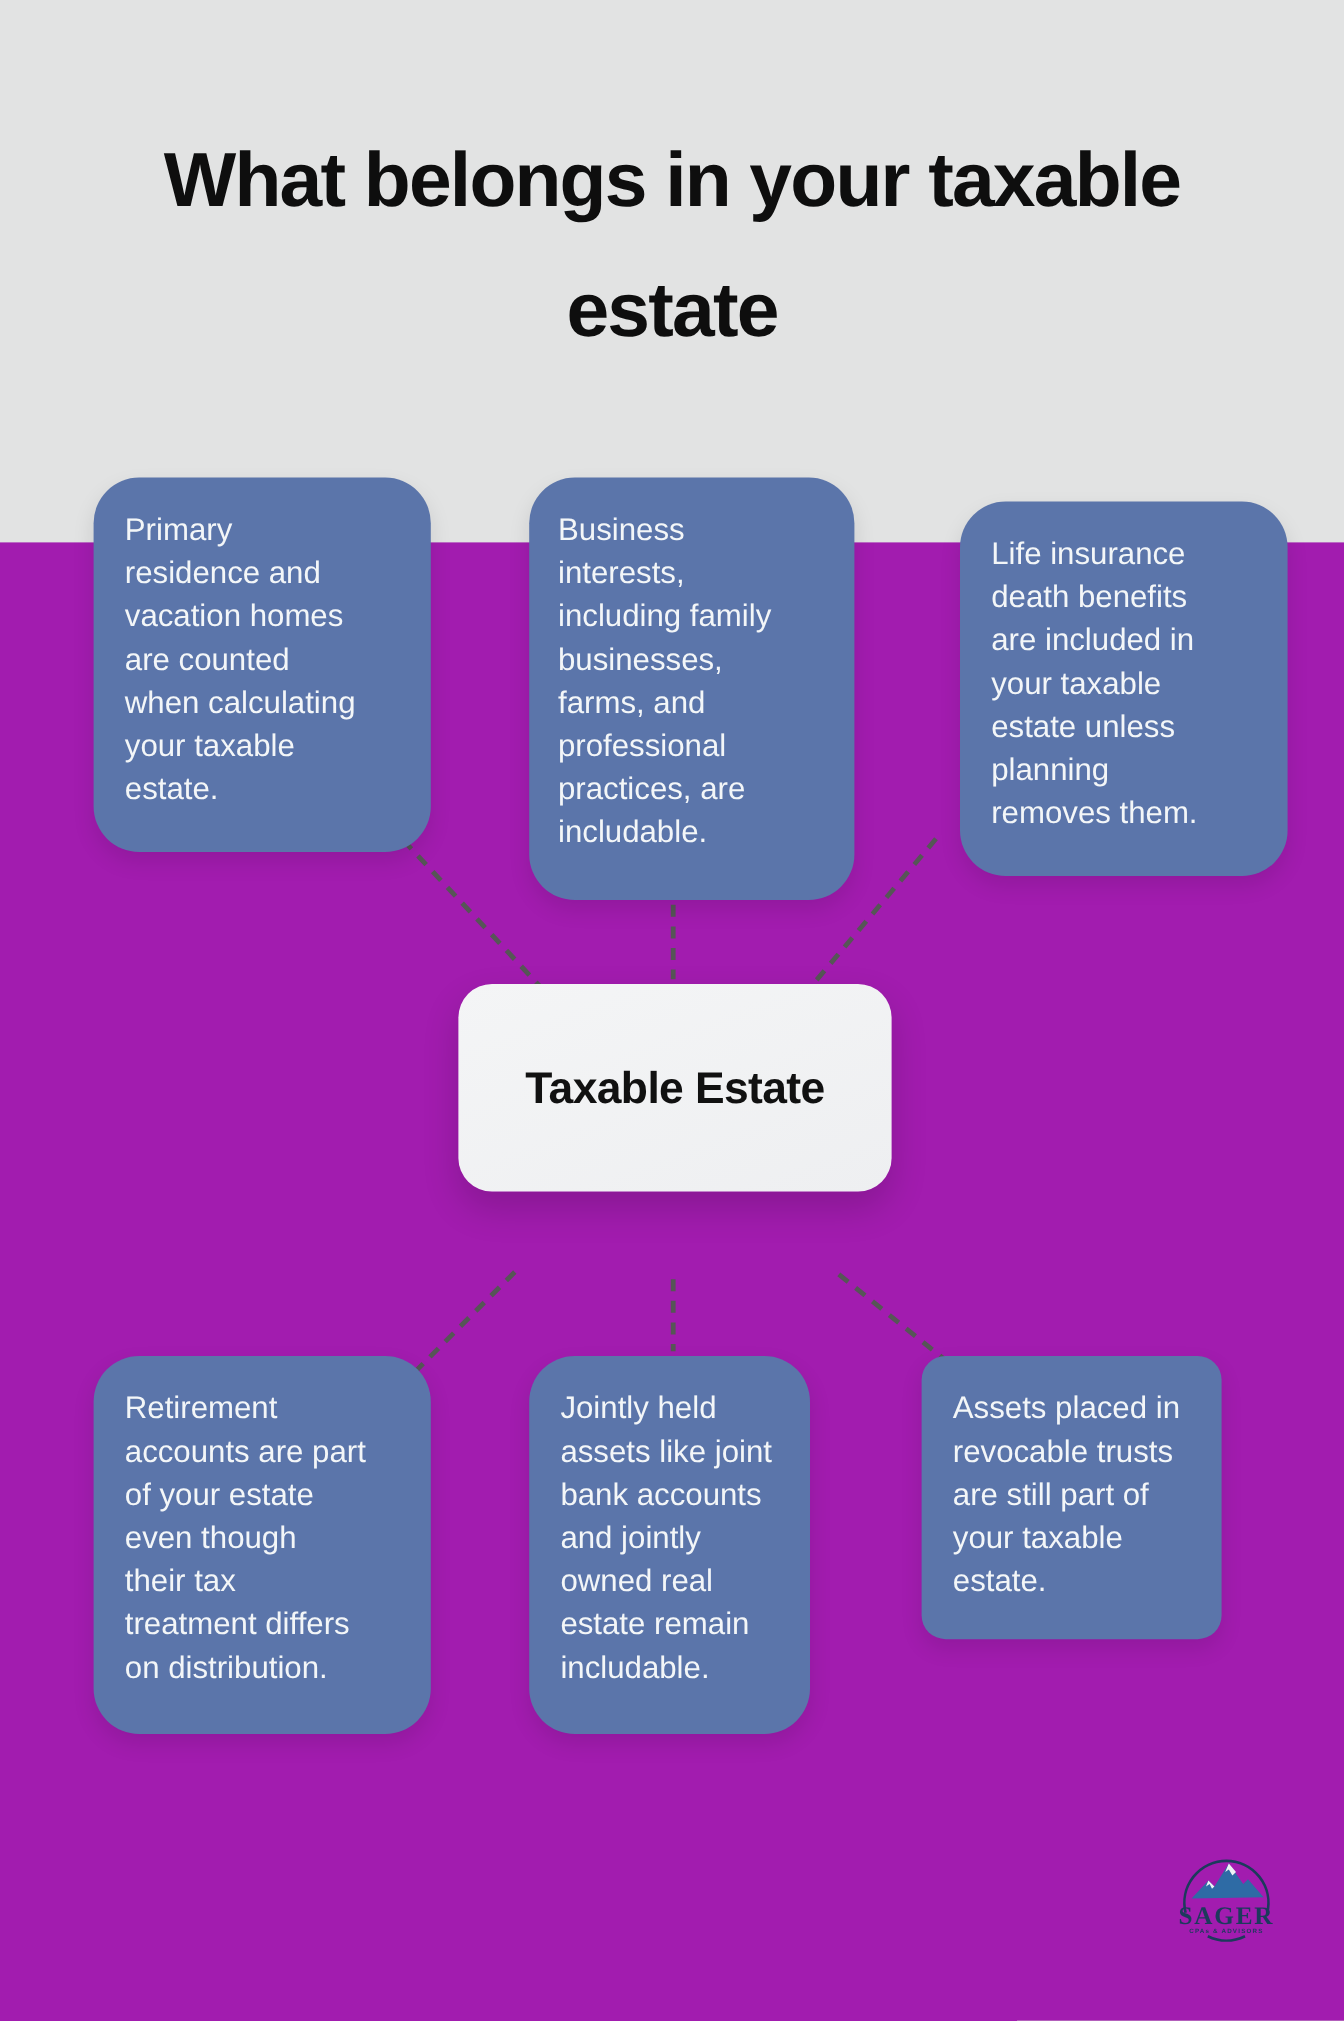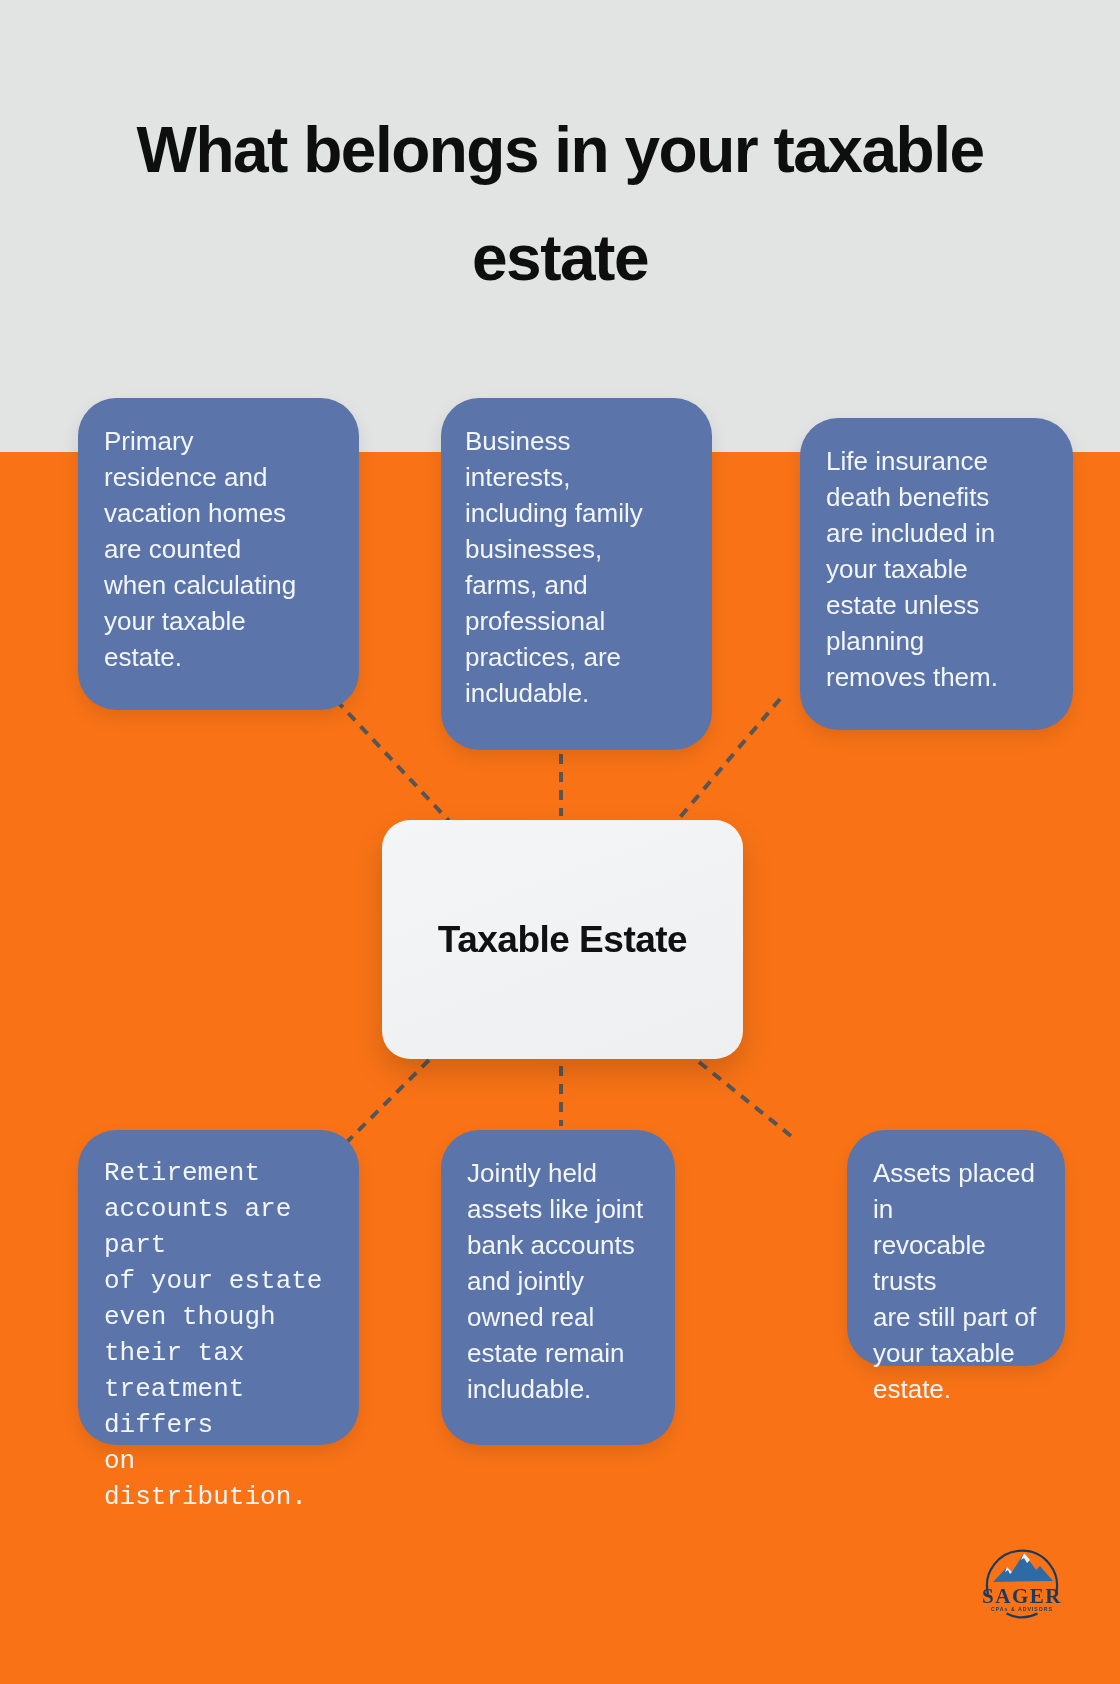--- a/index.html
+++ b/index.html
@@ -1,20 +1,20 @@
 <!DOCTYPE html>
 <html><head>
 <meta charset="utf-8">
 <style>
   html,body{margin:0;padding:0;background:#cfd1d1;}
   .canvas{
     position:relative;
     width:1120px;height:1684px;
     margin:0 auto;
-    background:#f97316;
+    background:#a21caf;
     overflow:hidden;
     font-family:"Liberation Sans","DejaVu Sans",sans-serif;
   }
   .bg-band{
     position:absolute;left:0;top:0;width:1120px;height:452px;
     background:#e2e3e3;
   }
   .title{
     position:absolute;left:0;top:96px;width:1120px;
     text-align:center;
@@ -35,25 +35,25 @@
     line-height:36px;
     padding:25px 26px;
     box-sizing:border-box;
     white-space:pre-line;
     box-shadow:0 8px 18px rgba(0,0,0,0.10);
     margin-left:16px;
   }
   .node-1{left:62px;  top:398px; width:281px; height:312px;}
   .node-2{left:425px; top:398px; width:271px; height:352px;padding-left:24px;}
   .node-3{left:784px; top:418px; width:273px; height:312px;}
-  .node-4{left:62px;  top:1130px;width:281px; height:315px;font-family:Liberation Mono, monospace;}
+  .node-4{left:62px;  top:1130px;width:281px; height:315px;}
   .node-5{left:425px; top:1130px;width:234px; height:315px;}
-  .node-6{left:831px; top:1130px;width:218px; height:236px;}
+  .node-6{left:752px; top:1130px;width:250px; height:236px;border-radius:20px;}
   .center-node{
-    position:absolute;left:382px;top:820px;width:361px;height:239px;
+    position:absolute;left:382px;top:820px;width:361px;height:173px;
     background:linear-gradient(160deg,#f4f5f6 0%,#eeeff1 100%);
     border-radius:28px;
     box-shadow:0 14px 30px rgba(0,0,0,0.16);
     display:flex;align-items:center;justify-content:center;
   }
   .center-label{
     font-weight:700;
     font-size:37px;
     letter-spacing:-0.5px;
     color:#111;

